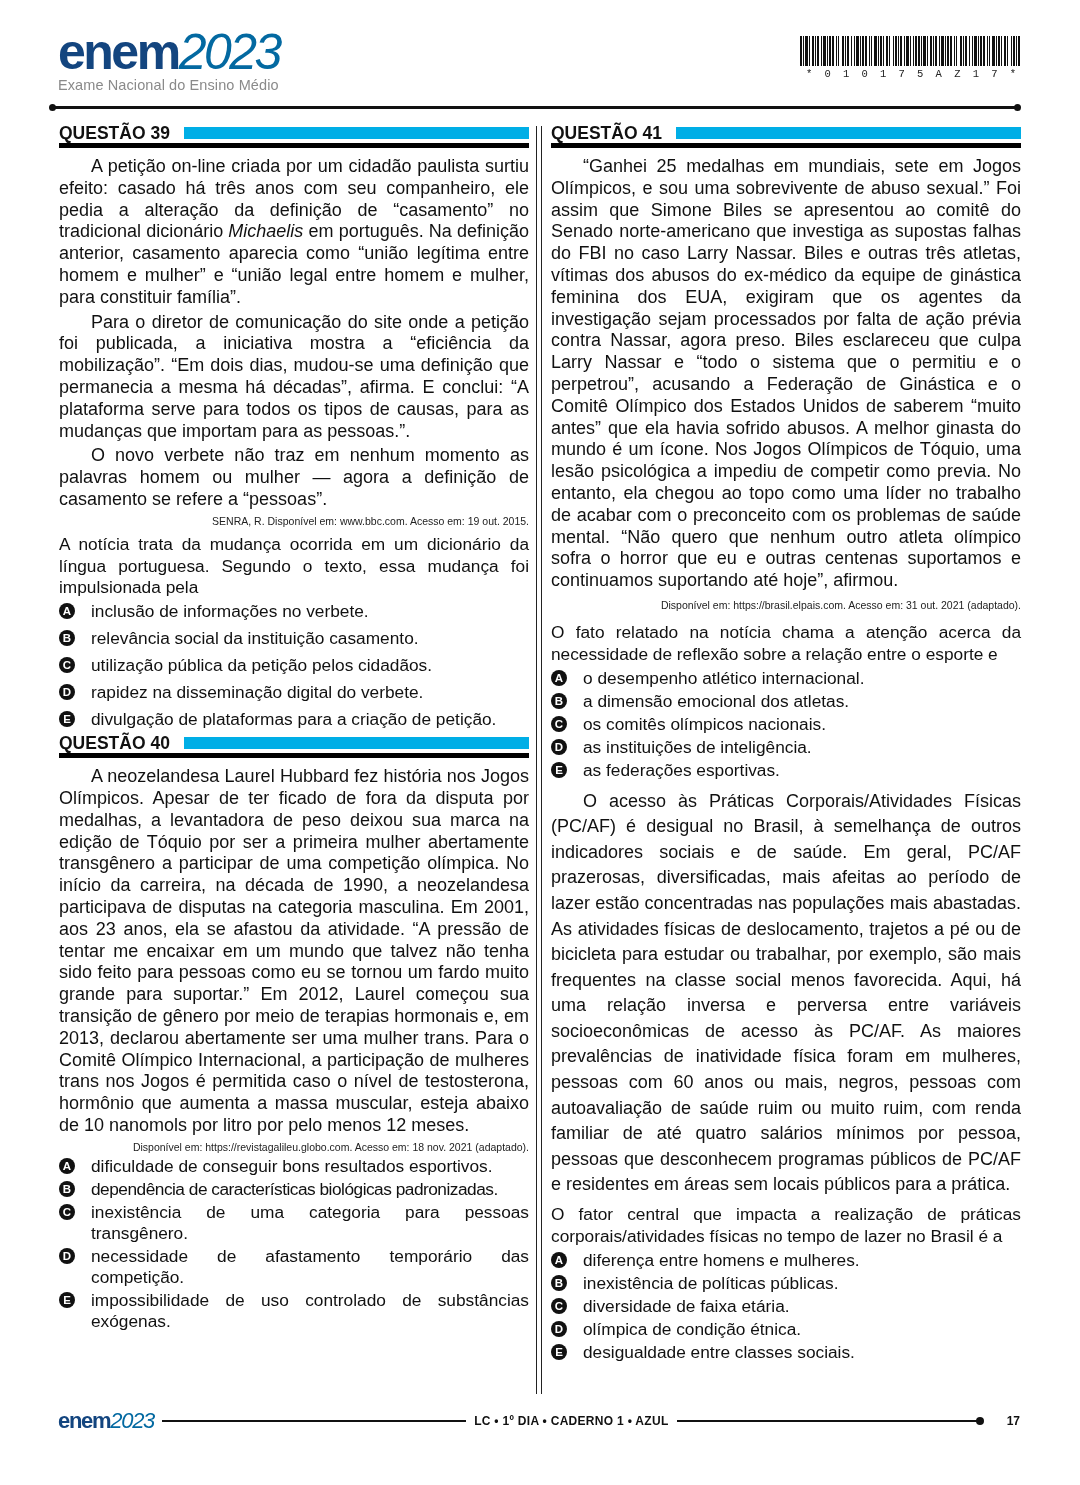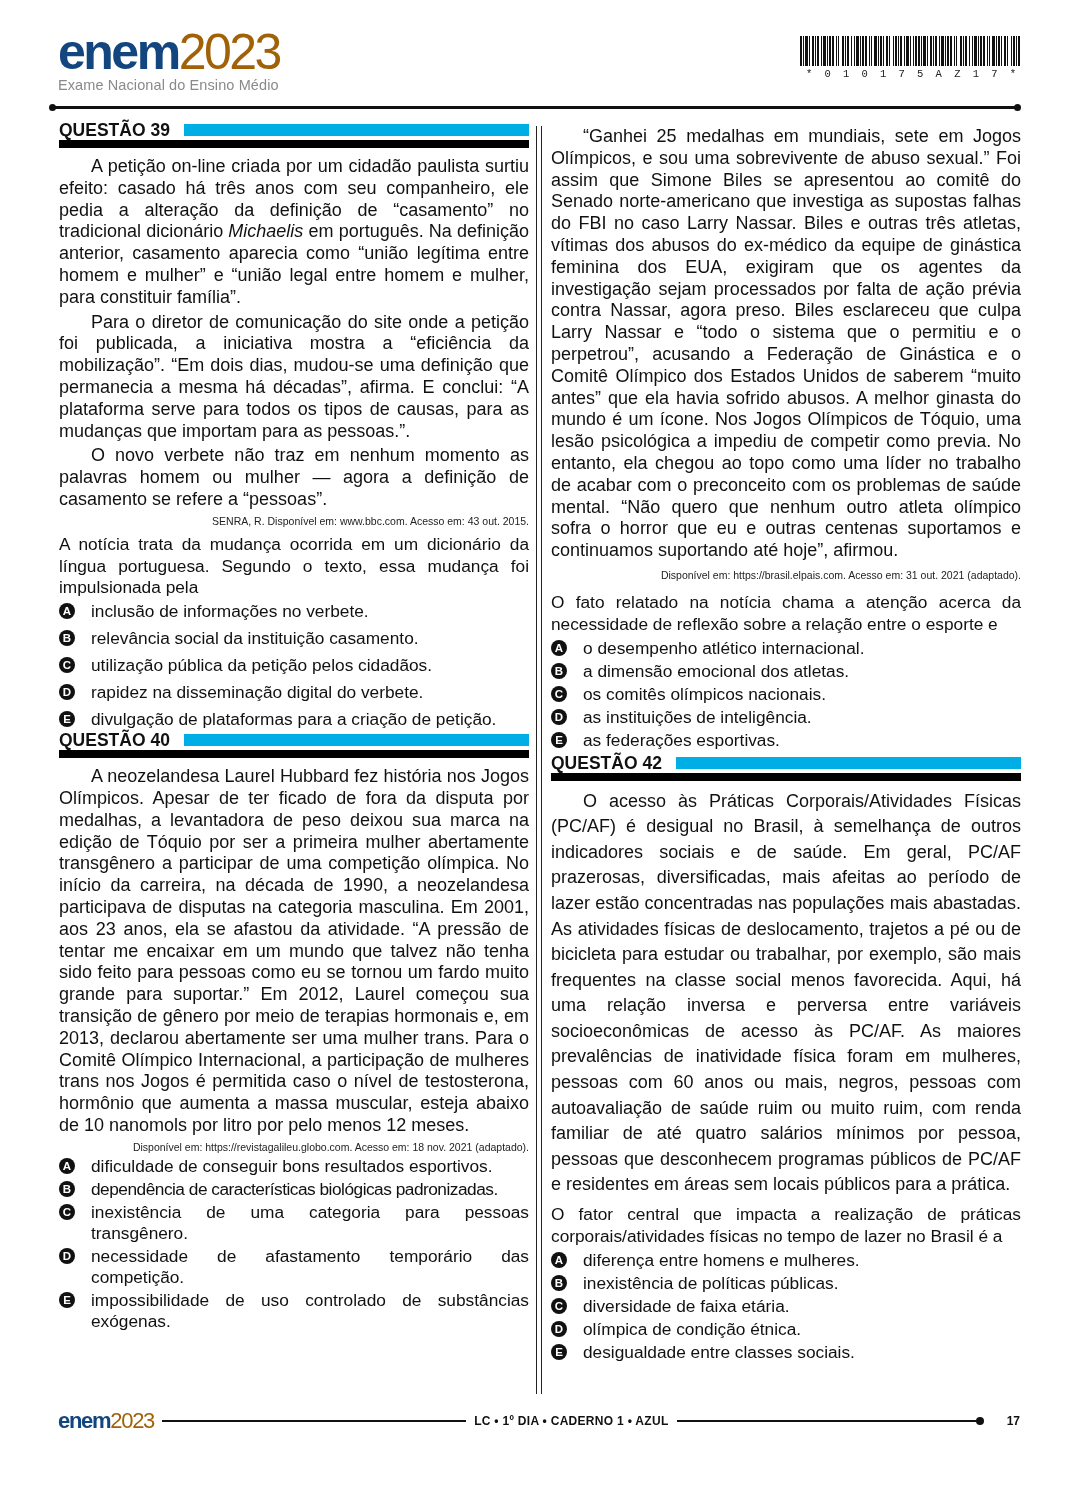--- a/index.html
+++ b/index.html
@@ -2,40 +2,40 @@
 <html><head>
 <meta charset="utf-8">
 <style>
   * { box-sizing: border-box; margin: 0; padding: 0; }
   html, body { width: 1080px; height: 1485px; background: #ffffff; overflow: hidden; }
   body { position: relative; font-family: "Liberation Sans", sans-serif; color: #111; }
 
   .header { position: absolute; left: 58px; top: 28px; }
   .logo-main { font-family: "Liberation Sans", sans-serif; font-size: 50px; line-height: 48px; letter-spacing: -2.5px; }
   .logo-enem { color: #13457f; font-weight: bold; }
-  .logo-year { color: #a16207; font-weight: normal; margin-top: 40px; }
+  .logo-year { color: #0369a1; font-style: italic; font-weight: normal; margin-top: 40px; }
   .logo-sub { color: #8a8a8a; font-size: 14.5px; margin-top: 1px; letter-spacing: 0.1px; }
 
   .barcode { position: absolute; left: 800px; top: 36px; width: 222px; }
   .bars { height: 30px; width: 222px; display: flex; align-items: stretch; }
   .bars span { display: block; height: 100%; background: #111; }
   .bar-text { font-family: "Liberation Mono", monospace; font-size: 10.5px; display: flex; justify-content: space-between; padding: 0 6px; margin-top: 2px; color: #222; }
 
   .top-rule { position: absolute; left: 52px; top: 106px; width: 966px; height: 3px; background: #111; }
   .top-rule::before, .top-rule::after { content: ""; position: absolute; top: -2px; width: 7px; height: 7px; border-radius: 50%; background: #111; }
   .top-rule::before { left: -3px; }
   .top-rule::after { right: -3px; }
 
   .col-divider { position: absolute; left: 536px; top: 126px; width: 6px; height: 1268px; border-left: 1.5px solid #222; border-right: 1.5px solid #222; }
 
   .column { position: absolute; top: 126px; width: 470px; }
   .col-left { left: 59px; }
   .col-right { left: 551px; }
 
-  .q-header { display: flex; align-items: flex-end; border-bottom: 8px solid #000000; height: 22px; margin-bottom: 8px; }
+  .q-header { display: flex; align-items: flex-end; border-bottom: 5px solid #000000; height: 22px; margin-bottom: 8px; }
   .q-title { font-weight: bold; font-size: 17.5px; line-height: 20px; white-space: nowrap; padding-right: 14px; }
   .q-bar { flex: 1; height: 12px; background: #00aee6; margin-bottom: 4px; }
 
   .para { font-size: 18px; line-height: 21.8px; text-align: justify; }
   .para.indent { text-indent: 32px; }
   .para + .para { margin-top: 3px; }
   .source { font-size: 10.5px; line-height: 14px; text-align: right; margin-top: 3px; color: #222; }
   .prompt { font-size: 17.3px; line-height: 21.8px; text-align: justify; margin-top: 6px; }
 
   .options { list-style: none; margin-top: 2px; }
@@ -236,21 +236,21 @@
 <div class="column col-left">
 
   <section>
     <div class="q-header">
       <span class="q-title">QUESTÃO 39</span>
       <span class="q-bar"></span>
     </div>
     <p class="para indent"><span>A petição on-line criada por um cidadão paulista surtiu efeito: casado há três anos com seu companheiro, ele pedia a alteração da definição de “casamento” no tradicional dicionário </span><i>Michaelis</i><span> em português. Na definição anterior, casamento aparecia como “união legítima entre homem e mulher” e “união legal entre homem e mulher, para constituir família”.</span></p>
     <p class="para indent">Para o diretor de comunicação do site onde a petição foi publicada, a iniciativa mostra a “eficiência da mobilização”. “Em dois dias, mudou-se uma definição que permanecia a mesma há décadas”, afirma. E conclui: “A plataforma serve para todos os tipos de causas, para as mudanças que importam para as pessoas.”.</p>
     <p class="para indent">O novo verbete não traz em nenhum momento as palavras homem ou mulher — agora a definição de casamento se refere a “pessoas”.</p>
-    <div class="source">SENRA, R. Disponível em: www.bbc.com. Acesso em: 43 out. 2015.</div>
+    <div class="source">SENRA, R. Disponível em: www.bbc.com. Acesso em: 19 out. 2015.</div>
     <p class="prompt">A notícia trata da mudança ocorrida em um dicionário da língua portuguesa. Segundo o texto, essa mudança foi impulsionada pela</p>
     <ul class="options">
       <li class="option">
           <span class="opt-letter">A</span>
           <span class="opt-text">inclusão de informações no verbete.</span>
         </li>
       <li class="option">
           <span class="opt-letter">B</span>
           <span class="opt-text">relevância social da instituição casamento.</span>
         </li>
@@ -297,20 +297,24 @@
           <span class="opt-letter">E</span>
           <span class="opt-text">impossibilidade de uso controlado de substâncias exógenas.</span>
         </li>
     </ul>
   </section>
 </div>
 
 <div class="column col-right">
 
   <section>
+    <div class="q-header">
+      <span class="q-title">QUESTÃO 41</span>
+      <span class="q-bar"></span>
+    </div>
     <p class="para indent">“Ganhei 25 medalhas em mundiais, sete em Jogos Olímpicos, e sou uma sobrevivente de abuso sexual.” Foi assim que Simone Biles se apresentou ao comitê do Senado norte-americano que investiga as supostas falhas do FBI no caso Larry Nassar. Biles e outras três atletas, vítimas dos abusos do ex-médico da equipe de ginástica feminina dos EUA, exigiram que os agentes da investigação sejam processados por falta de ação prévia contra Nassar, agora preso. Biles esclareceu que culpa Larry Nassar e “todo o sistema que o permitiu e o perpetrou”, acusando a Federação de Ginástica e o Comitê Olímpico dos Estados Unidos de saberem “muito antes” que ela havia sofrido abusos. A melhor ginasta do mundo é um ícone. Nos Jogos Olímpicos de Tóquio, uma lesão psicológica a impediu de competir como previa. No entanto, ela chegou ao topo como uma líder no trabalho de acabar com o preconceito com os problemas de saúde mental. “Não quero que nenhum outro atleta olímpico sofra o horror que eu e outras centenas suportamos e continuamos suportando até hoje”, afirmou.</p>
     <div class="source" style="margin-top:6px;">Disponível em: https://brasil.elpais.com. Acesso em: 31 out. 2021 (adaptado).</div>
     <p class="prompt" style="margin-top:10px;">O fato relatado na notícia chama a atenção acerca da necessidade de reflexão sobre a relação entre o esporte e</p>
     <ul class="options tight">
       <li class="option">
           <span class="opt-letter">A</span>
           <span class="opt-text">o desempenho atlético internacional.</span>
         </li>
       <li class="option">
           <span class="opt-letter">B</span>
@@ -325,24 +329,20 @@
           <span class="opt-text">as instituições de inteligência.</span>
         </li>
       <li class="option">
           <span class="opt-letter">E</span>
           <span class="opt-text">as federações esportivas.</span>
         </li>
     </ul>
   </section>
 
   <section style="margin-top:8px;">
-    <div class="q-header">
-      <span class="q-title">QUESTÃO 42</span>
-      <span class="q-bar"></span>
-    </div>
     <p class="para indent" style="line-height:25.6px;">O acesso às Práticas Corporais/Atividades Físicas (PC/AF) é desigual no Brasil, à semelhança de outros indicadores sociais e de saúde. Em geral, PC/AF prazerosas, diversificadas, mais afeitas ao período de lazer estão concentradas nas populações mais abastadas. As atividades físicas de deslocamento, trajetos a pé ou de bicicleta para estudar ou trabalhar, por exemplo, são mais frequentes na classe social menos favorecida. Aqui, há uma relação inversa e perversa entre variáveis socioeconômicas de acesso às PC/AF. As maiores prevalências de inatividade física foram em mulheres, pessoas com 60 anos ou mais, negros, pessoas com autoavaliação de saúde ruim ou muito ruim, com renda familiar de até quatro salários mínimos por pessoa, pessoas que desconhecem programas públicos de PC/AF e residentes em áreas sem locais públicos para a prática.</p>
     <p class="prompt">O fator central que impacta a realização de práticas corporais/atividades físicas no tempo de lazer no Brasil é a</p>
     <ul class="options tight">
       <li class="option">
           <span class="opt-letter">A</span>
           <span class="opt-text">diferença entre homens e mulheres.</span>
         </li>
       <li class="option">
           <span class="opt-letter">B</span>
           <span class="opt-text">inexistência de políticas públicas.</span>

